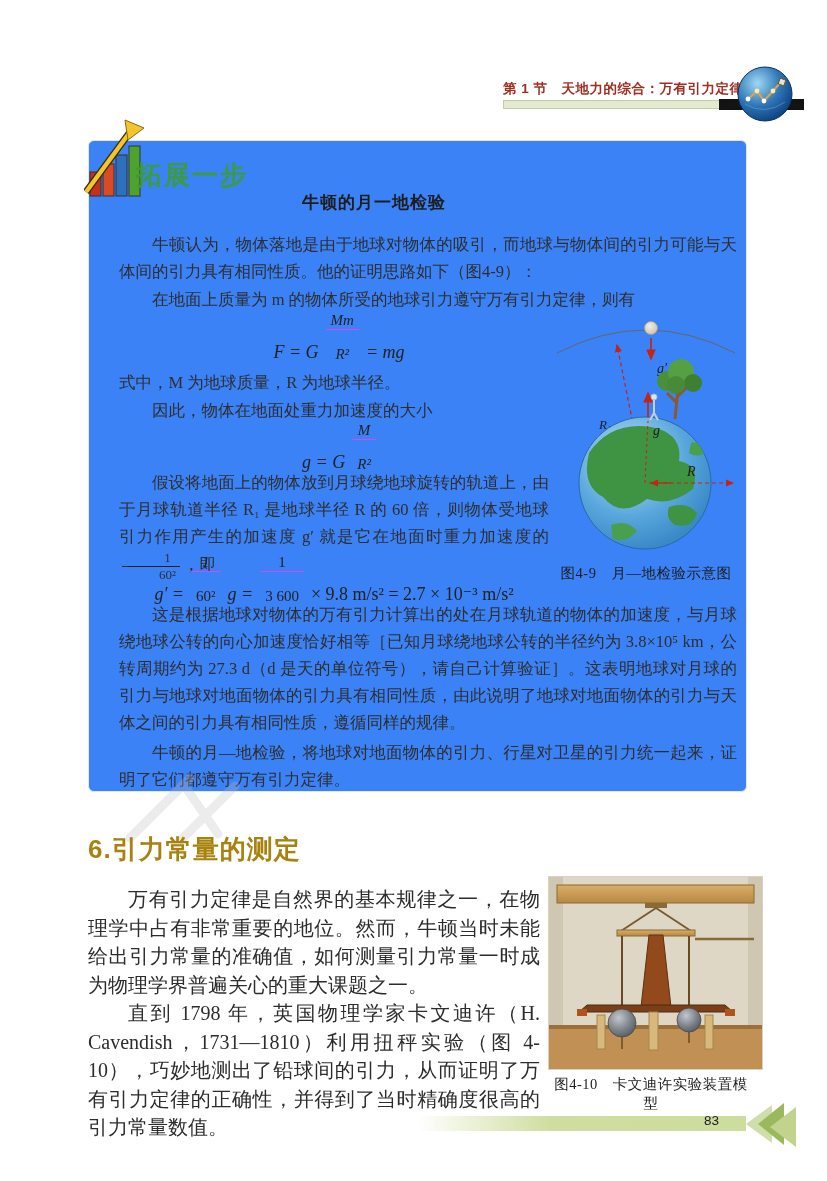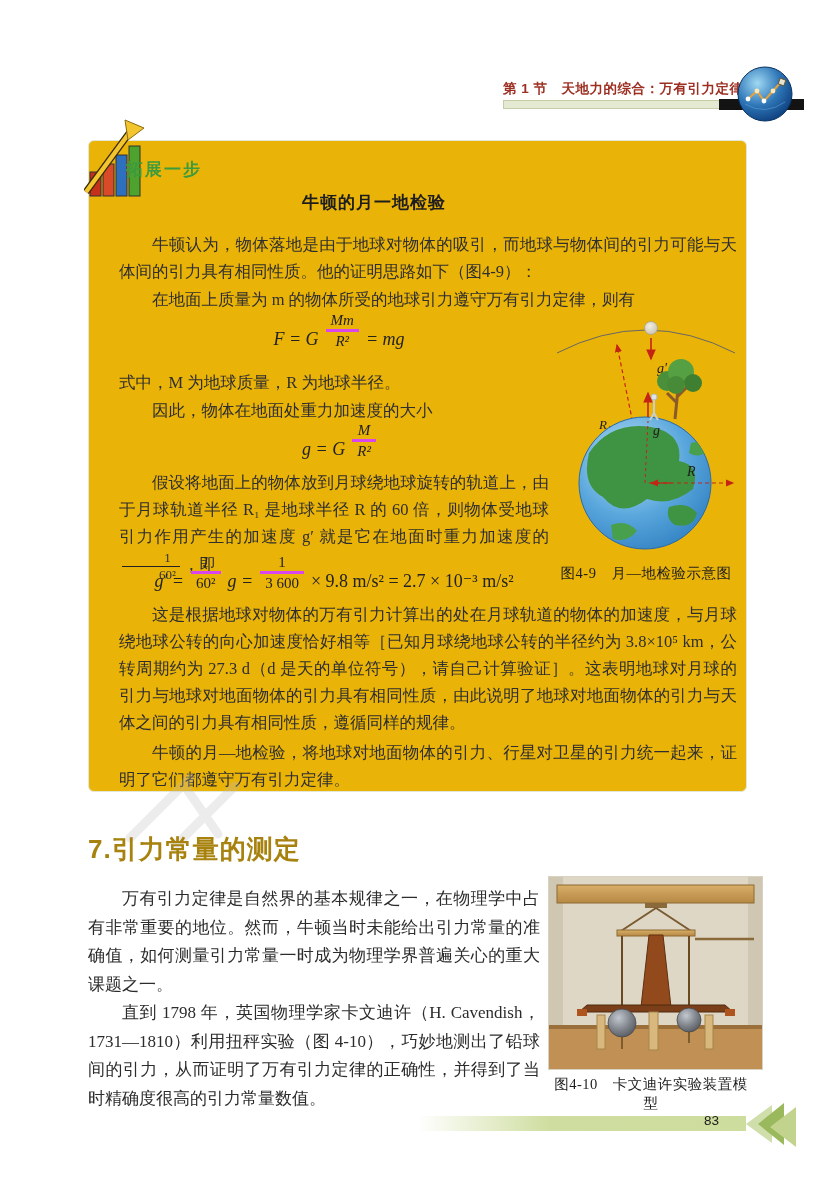--- a/index.html
+++ b/index.html
@@ -10,63 +10,63 @@
   .hdr-title{position:absolute;top:80px;left:503px;width:215px;text-align:left;
              font-family:"Liberation Sans","DejaVu Sans",sans-serif;
              font-weight:bold;font-size:13.5px;color:#9c2f21;letter-spacing:.5px;white-space:nowrap;}
   .hdr-bar-light{position:absolute;top:100px;left:503px;width:216px;height:7px;
                  background:#e4e9d2;border:1px solid #c4cda8;}
   .hdr-bar-dark{position:absolute;top:99px;left:719px;width:85px;height:11px;background:#131313;}
   .globe{position:absolute;top:64px;left:735px;width:60px;height:60px;}
 
   
   .ext-box{position:absolute;left:88px;top:140px;width:657px;height:650px;
-           background:#eab308;border:1px solid #e2e7d8;border-radius:6px;}
+           background:#3b82f6;border:1px solid #e2e7d8;border-radius:6px;}
   .ext-icon{position:absolute;left:84px;top:118px;width:66px;height:84px;}
-  .ext-tag{position:absolute;left:126px;top:158px;
+  .ext-tag{position:absolute;left:136px;top:158px;
            font-family:"Liberation Sans","DejaVu Sans",sans-serif;
-           font-weight:bold;font-size:17px;color:#3c9b3c;letter-spacing:2px;}
+           font-weight:bold;font-size:26px;color:#3c9b3c;letter-spacing:2px;}
   .ext-title{position:absolute;left:0;top:50px;width:570px;text-align:center;
              font-weight:bold;font-size:17px;color:#1d1d1d;letter-spacing:1px;}
   .ext-box p{margin:8px;font-size:16.5px;line-height:27px;color:#2e2e2e;text-align:justify;}
   .indent{text-indent:2em;}
   .bp1{position:absolute;left:22px;top:82px;width:618px;}
   .bp2{position:absolute;left:22px;top:137px;width:618px;}
   .bf1{position:absolute;left:60px;top:170px;width:380px;}
   .bp3{position:absolute;left:22px;top:220px;width:618px;}
   .bp4{position:absolute;left:22px;top:248px;width:618px;}
   .bf2{position:absolute;left:60px;top:280px;width:380px;}
   .bp5{position:absolute;left:22px;top:320px;width:430px;line-height:30px;}
   .bf3{position:absolute;left:10px;top:412px;width:470px;}
   .bp6{position:absolute;left:22px;top:452px;width:618px;}
   .bp7{position:absolute;left:22px;top:590px;width:618px;}
 
   .formula{display:flex;align-items:flex-end;justify-content:center;gap:7px;
            font-size:18px;color:#222;font-style:italic;}
   .up{font-style:normal;}
   .frac{display:inline-block;vertical-align:middle;text-align:center;font-size:15px;}
-  .frac .fnum{display:block;padding:0 5px;border-bottom:3px solid #d946ef;line-height:1.2;}
-  .frac .fden{display:block;padding:0 5px;line-height:1.2;}
+  .frac .fnum{display:block;padding:0 5px;border-bottom:1px solid #d946ef;line-height:1.2;}
+  .frac .fden{display:block;padding:0 5px;line-height:1.2;margin-top:15px;}
   .inline-frac{display:inline-block;vertical-align:middle;text-align:center;
                font-size:13px;font-style:italic;margin:0 3px;}
   .inline-frac .fnum{display:block;padding:0 4px;border-bottom:1px solid #222;line-height:1.2;font-style:normal;}
   .inline-frac .fden{display:block;padding:0 4px;line-height:1.2;font-style:normal;}
 
   
   .fig49{position:absolute;left:462px;top:152px;width:190px;}
   .fig49 .caption,.fig410 .caption{margin-top:5px;text-align:center;font-size:14.5px;color:#1d1d1d;letter-spacing:.5px;}
 
   
   .wmark{position:absolute;left:120px;top:758px;width:150px;height:95px;opacity:.28;}
 
   
   .s3-heading{position:absolute;left:88px;top:832px;
               font-family:"Liberation Sans","DejaVu Sans",sans-serif;
               font-weight:bold;font-size:26px;color:#a8820e;letter-spacing:1px;}
-  .s3-p{position:absolute;width:452px;margin:0;font-size:17px;line-height:28.5px;
+  .s3-p{position:absolute;width:452px;margin:0;font-size:20px;line-height:28.5px;
         color:#2c2c2c;text-align:justify;text-indent:2em;}
   .s3p1{left:88px;top:885px;}
   .s3p2{left:88px;top:999px;}
 
   
   .fig410{position:absolute;left:548px;top:876px;width:206px;}
   .fig410 svg{display:block;border:1px solid #d8d2c2;}
 
   
   .foot-bar{position:absolute;left:418px;top:1116px;width:328px;height:15px;
@@ -224,21 +224,21 @@
   <div class="ext-tag">拓展一步</div>
 
   <svg class="wmark" viewBox="0 0 150 95">
     <g stroke="#bdbdbd" stroke-width="9" fill="none" stroke-linecap="round">
       <path d="M10,80 L70,20"></path>
       <path d="M55,88 L115,28"></path>
       <path d="M66,30 L98,76"></path>
     </g>
   </svg>
 
-  <div class="s3-heading">7.引力常量的测定</div>
+  <div class="s3-heading">6.引力常量的测定</div>
   <p class="s3-p s3p1">万有引力定律是自然界的基本规律之一，在物理学中占有非常重要的地位。然而，牛顿当时未能给出引力常量的准确值，如何测量引力常量一时成为物理学界普遍关心的重大课题之一。</p>
   <p class="s3-p s3p2">直到 1798 年，英国物理学家卡文迪许（H. Cavendish，1731—1810）利用扭秤实验（图 4-10），巧妙地测出了铅球间的引力，从而证明了万有引力定律的正确性，并得到了当时精确度很高的引力常量数值。</p>
 
   <div class="fig410">
     <svg width="213" height="192" viewBox="0 0 213 192">
       <defs>
         <radialGradient id="sph" cx="38%" cy="32%" r="75%">
           <stop offset="0%" stop-color="#c3c8d0"></stop>
             <stop offset="60%" stop-color="#7c8188"></stop>
             <stop offset="100%" stop-color="#55585e"></stop>

